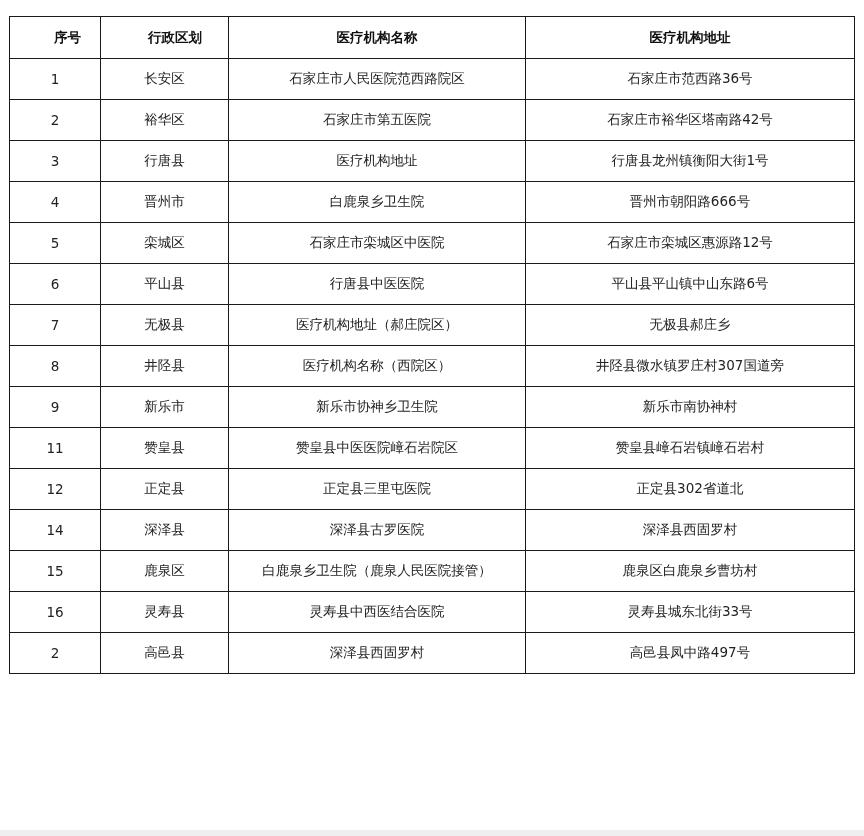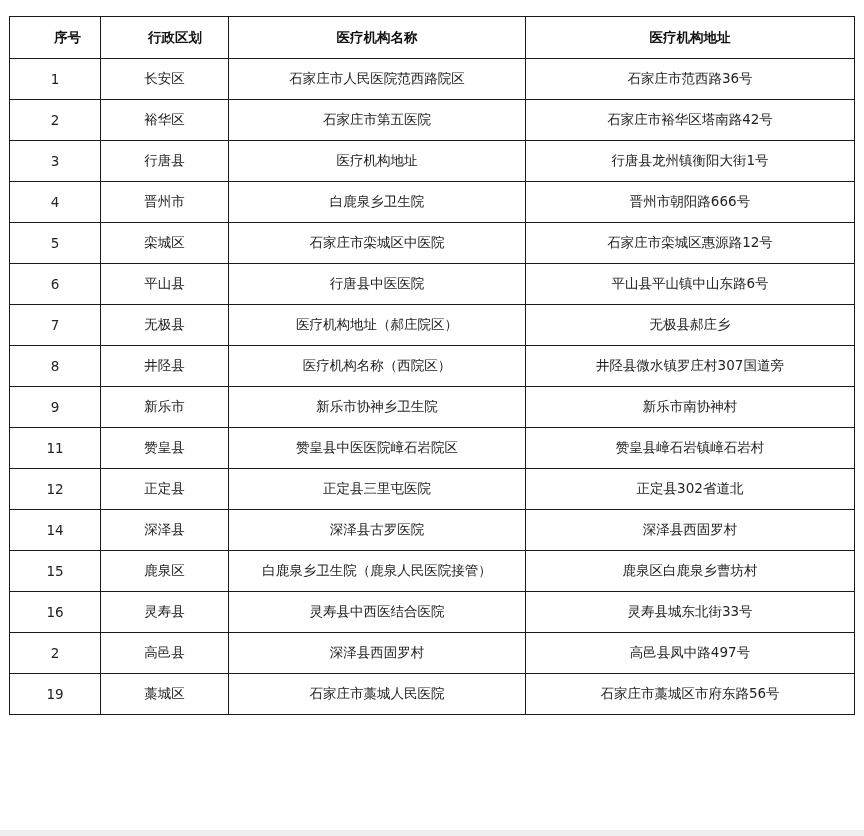--- a/index.html
+++ b/index.html
@@ -161,22 +161,16 @@
         <td>灵寿县</td>
         <td>灵寿县中西医结合医院</td>
         <td>灵寿县城东北街33号</td>
       </tr>
       <tr>
         <td>2</td>
         <td>高邑县</td>
         <td>深泽县西固罗村</td>
         <td>高邑县凤中路497号</td>
       </tr>
-      <tr>
-        <td>19</td>
-        <td>藁城区</td>
-        <td>石家庄市藁城人民医院</td>
-        <td>石家庄市藁城区市府东路56号</td>
-      </tr>
     </tbody>
 </table>
 
 <div class="page-bottom-strip"></div>
 
 </body></html>

